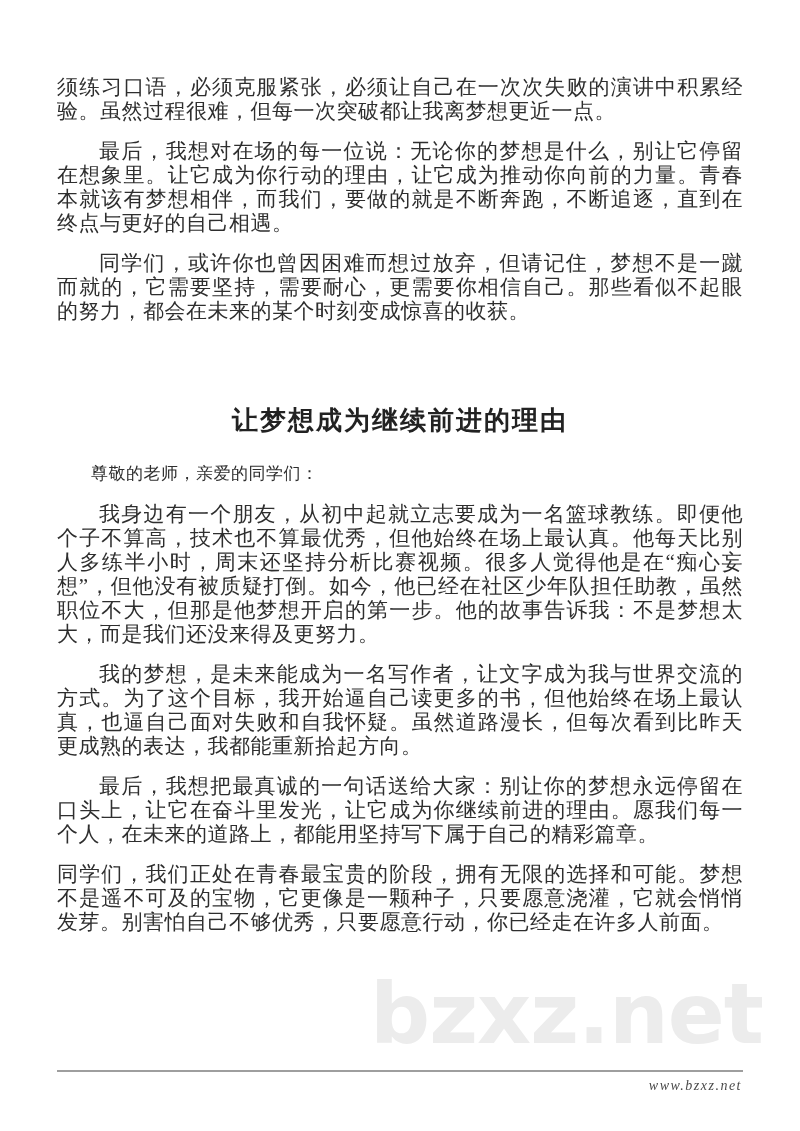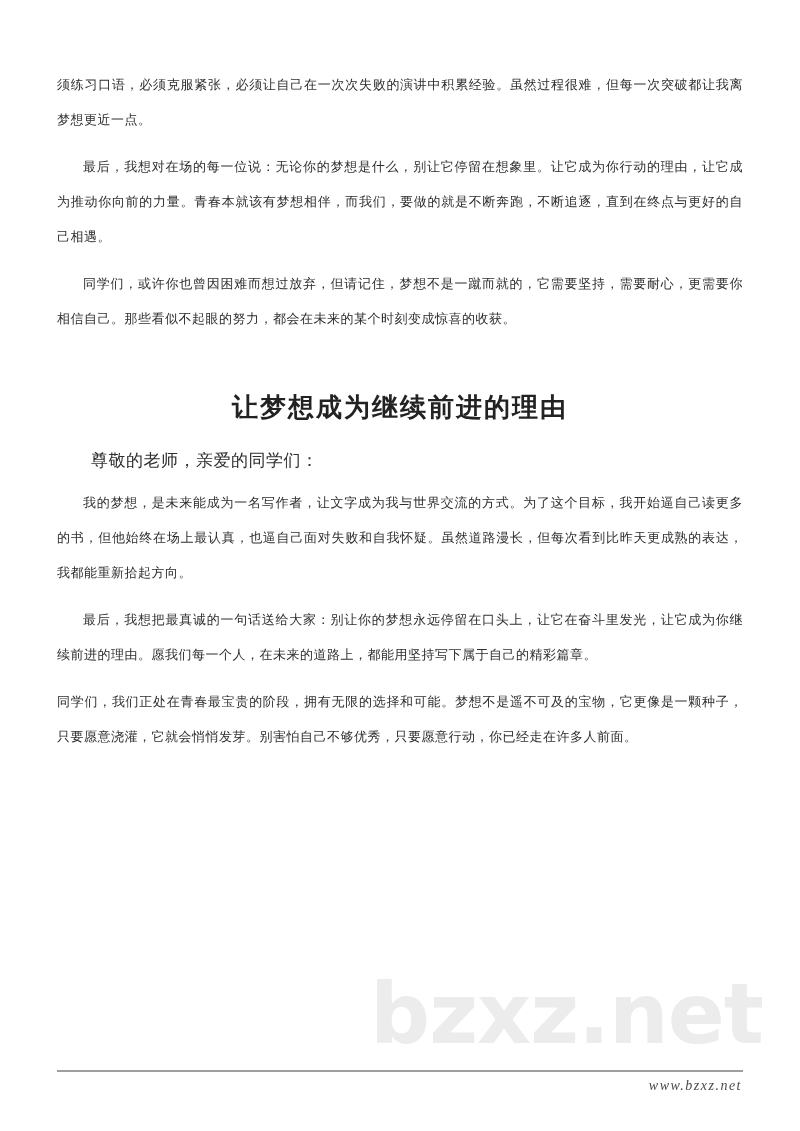--- a/index.html
+++ b/index.html
@@ -9,33 +9,33 @@
     position:relative;
     overflow:hidden;
     font-family:"Liberation Serif","DejaVu Serif",serif;
   }
   .doc{
     position:absolute;
     left:57px;top:59px;width:686px;
     color:#2e2e2e;
   }
   .para{
-    font-size:13px;
-    line-height:35px;
+    font-size:21px;
+    line-height:24px;
     text-align:justify;
-    margin:8px 0 12px 0;
+    margin:16px 0 12px 0;
     letter-spacing:0.5px;
   }
   .para.indent{text-indent:2em;}
   .essay-title{
     font-size:26px;
     font-weight:bold;
     text-align:center;
     line-height:36px;
-    margin:54px 0 22px 0;
+    margin:80px 0 22px 0;
     color:#222222;
     letter-spacing:2px;
   }
   .greeting{
     font-size:17px;
     line-height:25px;
     margin:16px 0 12px 0;
     text-indent:2em;
     letter-spacing:0.5px;
   }
@@ -74,20 +74,21 @@
 
   <p class="para indent">最后，我想对在场的每一位说：无论你的梦想是什么，别让它停留在想象里。让它成为你行动的理由，让它成为推动你向前的力量。青春本就该有梦想相伴，而我们，要做的就是不断奔跑，不断追逐，直到在终点与更好的自己相遇。</p>
 
   <p class="para indent">同学们，或许你也曾因困难而想过放弃，但请记住，梦想不是一蹴而就的，它需要坚持，需要耐心，更需要你相信自己。那些看似不起眼的努力，都会在未来的某个时刻变成惊喜的收获。</p>
 
   <h1 class="essay-title">让梦想成为继续前进的理由</h1>
 
   <p class="greeting">尊敬的老师，亲爱的同学们：</p>
 
 
+  <p class="para indent">我身边有一个朋友，从初中起就立志要成为一名篮球教练。即便他个子不算高，技术也不算最优秀，但他始终在场上最认真。他每天比别人多练半小时，周末还坚持分析比赛视频。很多人觉得他是在“痴心妄想”，但他没有被质疑打倒。如今，他已经在社区少年队担任助教，虽然职位不大，但那是他梦想开启的第一步。他的故事告诉我：不是梦想太大，而是我们还没来得及更努力。</p>
 
   <p class="para indent">我的梦想，是未来能成为一名写作者，让文字成为我与世界交流的方式。为了这个目标，我开始逼自己读更多的书，但他始终在场上最认真，也逼自己面对失败和自我怀疑。虽然道路漫长，但每次看到比昨天更成熟的表达，我都能重新拾起方向。</p>
 
   <p class="para indent">最后，我想把最真诚的一句话送给大家：别让你的梦想永远停留在口头上，让它在奋斗里发光，让它成为你继续前进的理由。愿我们每一个人，在未来的道路上，都能用坚持写下属于自己的精彩篇章。</p>
 
   <p class="para">同学们，我们正处在青春最宝贵的阶段，拥有无限的选择和可能。梦想不是遥不可及的宝物，它更像是一颗种子，只要愿意浇灌，它就会悄悄发芽。别害怕自己不够优秀，只要愿意行动，你已经走在许多人前面。</p>
 
 </div>
 
 <div class="watermark" style="color: rgb(236, 236, 236);">bzxz.net</div>

